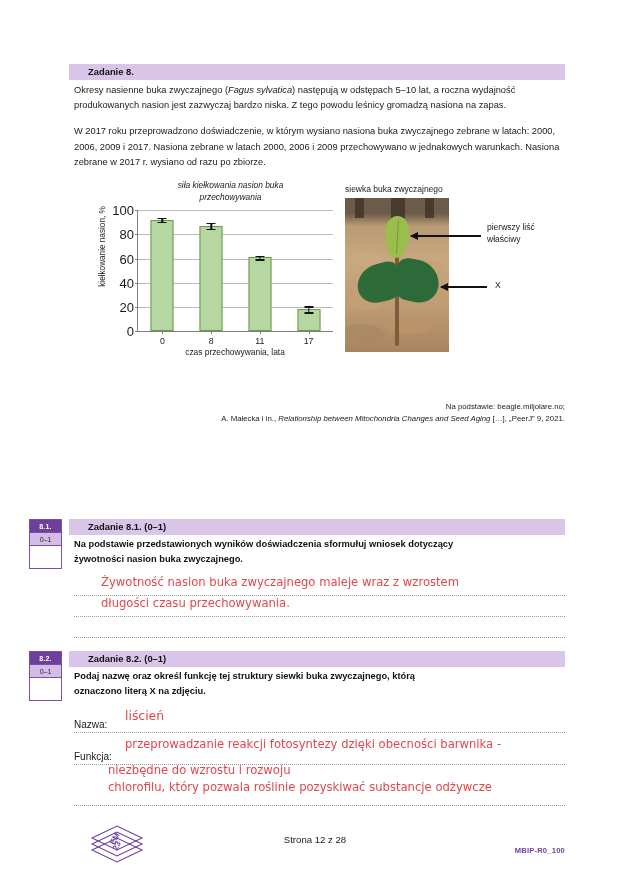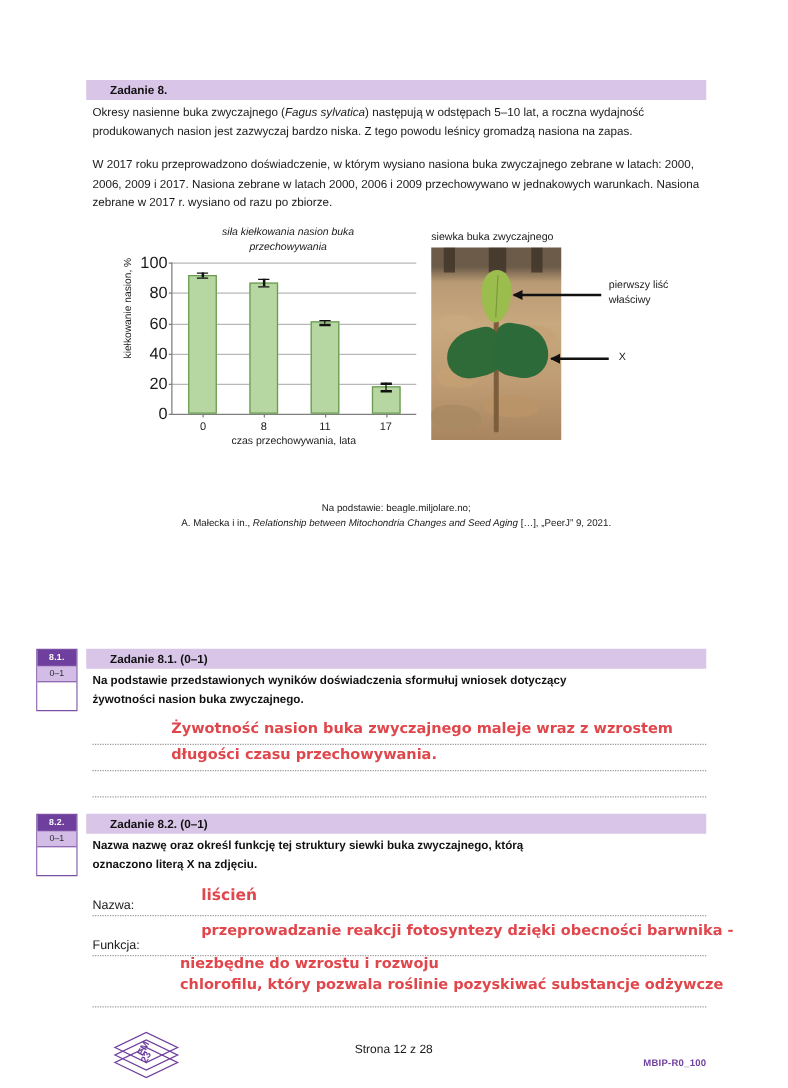--- a/index.html
+++ b/index.html
@@ -284,21 +284,21 @@
     font-size: 8.5px;
     line-height: 11.5px;
     color: #1a1a1a;
   }
 
   
   #citation {
     margin-top: 6px;
     font-size: 7.8px;
     line-height: 11.5px;
-    text-align: center;
+    text-align: right;
     color: #1a1a1a;
   }
 
   
   .subtask {
     position: absolute;
     left: 69px;
     width: 496px;
   }
   .subtask .prompt {
@@ -352,27 +352,26 @@
     bottom: 2px;
     font-size: 10px;
     color: #1a1a1a;
     background: #fff;
     padding-right: 3px;
     z-index: 2;
   }
   .handwriting {
     position: absolute;
     font-family: "DejaVu Sans", sans-serif;
-    font-weight: bold;
+    font-weight: normal;
     font-size: 11.6px;
     line-height: 19.5px;
     color: #e0474c;
     white-space: nowrap;
     z-index: 3;
-    margin-left: 36px;
   }
 
   
   #footer {
     position: absolute;
     left: 0;
     top: 818px;
     width: 630px;
     height: 52px;
   }
@@ -543,21 +542,21 @@
 
   <div class="score-box" style="top:651px">
     <div class="score-id">8.2.</div>
     <div class="score-range">0–1</div>
     <div class="score-blank"></div>
   </div>
 
   <div class="subtask" style="top:651px">
     <div class="task-bar">Zadanie 8.2. (0–1)</div>
     <div class="prompt">
-      <div>Nazwa nazwę oraz określ funkcję tej struktury siewki buka zwyczajnego, którą</div>
+      <div>Podaj nazwę oraz określ funkcję tej struktury siewki buka zwyczajnego, którą</div>
       <div>oznaczono literą X na zdjęciu.</div>
     </div>
 
     <div style="margin-top:14px">
 
       <div class="ans-line with-label" style="padding-left:0">
         <span class="line-label">Nazwa:</span>
         <span class="handwriting" style="left:51px;top:-6px;font-size:12.4px">liścień</span>
       </div>
 

